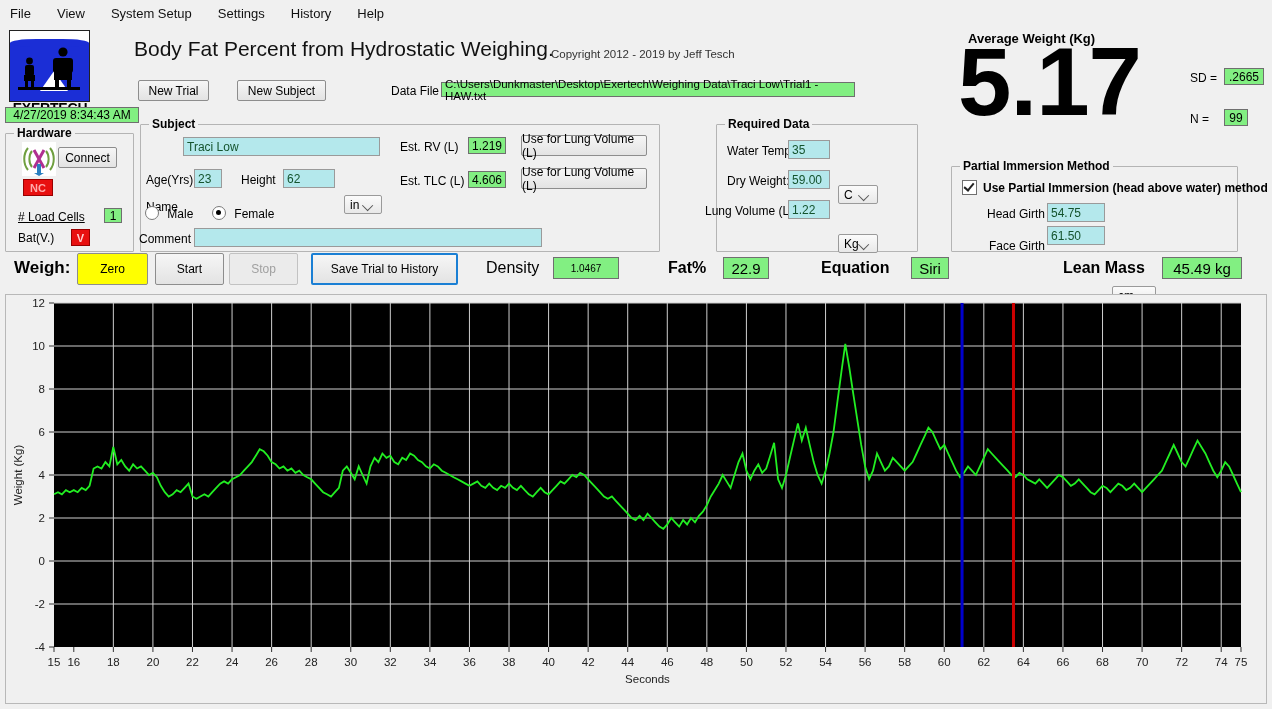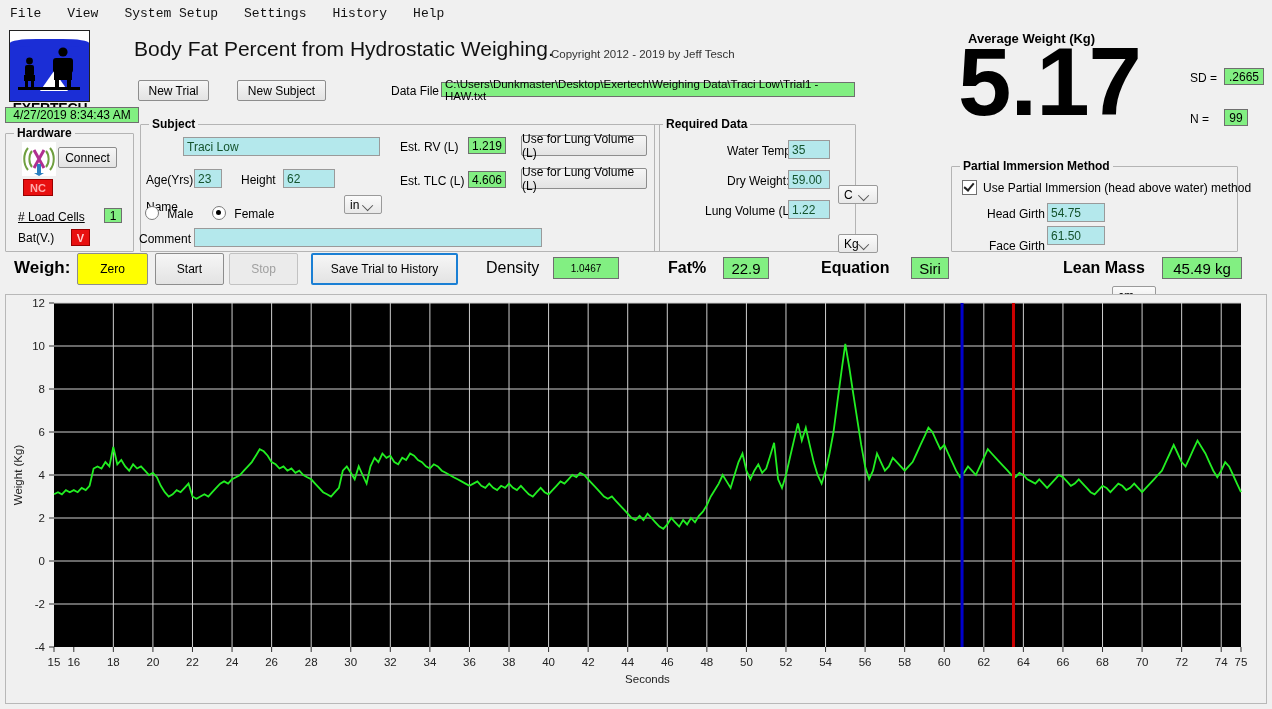--- a/index.html
+++ b/index.html
@@ -4,21 +4,21 @@
 <style>
   html,body{margin:0;padding:0;}
   body{
     width:1272px;height:709px;
     background:#f0f0f0;
     font-family:"Liberation Sans", sans-serif;
     font-size:12px;color:#000;
     overflow:hidden;position:relative;
   }
   
-  .menubar{height:26px;display:flex;align-items:center;padding-left:10px;gap:26px;background:#f0f0f0;font-family:Liberation Mono, monospace;}
+  .menubar{height:26px;display:flex;align-items:center;padding-left:10px;gap:26px;background:#f0f0f0;}
   .menubar .mi{font-size:13px;color:#111;cursor:default;}
 
   
   .abs{position:absolute;}
   .grpbox{position:absolute;border:1px solid #b4b4b4;border-radius:1px;}
   .grptitle{position:absolute;background:#f0f0f0;font-weight:bold;font-size:12px;padding:0 3px;top:-8px;left:8px;}
   .lbl{font-size:12px;color:#000;}
   .fld{
     background:#b4e8ec;border:1px solid #9a9a9a;
     font-family:"Liberation Sans", sans-serif;font-size:12px;
@@ -160,21 +160,21 @@
 <div class="abs lbl" style="left:139px;top:232px;">Comment</div>
 <input class="abs fld" style="left: 194px; top: 228px; width: 348px; height: 19px;" value="">
 
 <div class="abs lbl" style="left:400px;top:140px;">Est. RV (L)</div>
 <div class="abs grn" style="left:468px;top:137px;width:38px;height:17px;justify-content:center;">1.219</div>
 <div class="abs btn" style="left:521px;top:135px;width:126px;height:21px;">Use for Lung Volume (L)</div>
 <div class="abs lbl" style="left:400px;top:174px;">Est. TLC (L)</div>
 <div class="abs grn" style="left:468px;top:171px;width:38px;height:17px;justify-content:center;">4.606</div>
 <div class="abs btn" style="left:521px;top:168px;width:126px;height:21px;">Use for Lung Volume (L)</div>
 
-<div class="grpbox" style="left:654px;top:124px;width:200px;height:126px;">
+<div class="grpbox" style="left:716px;top:124px;width:200px;height:126px;">
   <span class="grptitle">Required Data</span>
 </div>
 <div class="abs lbl" style="left:727px;top:144px;">Water Temp:</div>
 <input class="abs fld" style="left: 788px; top: 140px; width: 42px; height: 19px;" value="35">
 <div class="abs sel" style="left:838px;top:140px;width:40px;height:19px;">
   <span>C</span>
   <span class="chev"></span>
 </div>
 <div class="abs lbl" style="left:727px;top:174px;">Dry Weight:</div>
 <input class="abs fld" style="left: 788px; top: 170px; width: 42px; height: 19px;" value="59.00">
@@ -189,21 +189,21 @@
 <div class="abs" style="left:942px;top:34px;width:215px;text-align:center;font-size:96px;font-weight:bold;
      line-height:96px;letter-spacing:-1px;">5.17</div>
 <div class="abs lbl" style="left:1190px;top:71px;">SD =</div>
 <div class="abs grn" style="left:1224px;top:68px;width:40px;height:17px;justify-content:center;">.2665</div>
 <div class="abs lbl" style="left:1190px;top:112px;">N =</div>
 <div class="abs grn" style="left:1224px;top:109px;width:24px;height:17px;justify-content:center;">99</div>
 
 <div class="grpbox" style="left:951px;top:166px;width:285px;height:84px;">
   <span class="grptitle">Partial Immersion Method</span>
 </div>
-<div class="abs" style="left:962px;top:180px;display:flex;align-items:center;gap:6px;">
+<div class="abs" style="left:962px;top:180px;display:flex;align-items:center;gap:6px;font-weight:bold;">
   <span class="chk on"></span>
   <span class="lbl">Use Partial Immersion (head above water) method</span>
 </div>
 <div class="abs lbl" style="left:987px;top:207px;">Head Girth</div>
 <input class="abs fld" style="left: 1047px; top: 203px; width: 58px; height: 19px;" value="54.75">
 <div class="abs sel" style="left:1112px;top:203px;width:44px;height:19px;">
   <span>cm</span>
   <span class="chev"></span>
 </div>
 <div class="abs lbl" style="left:989px;top:239px;">Face Girth</div>

